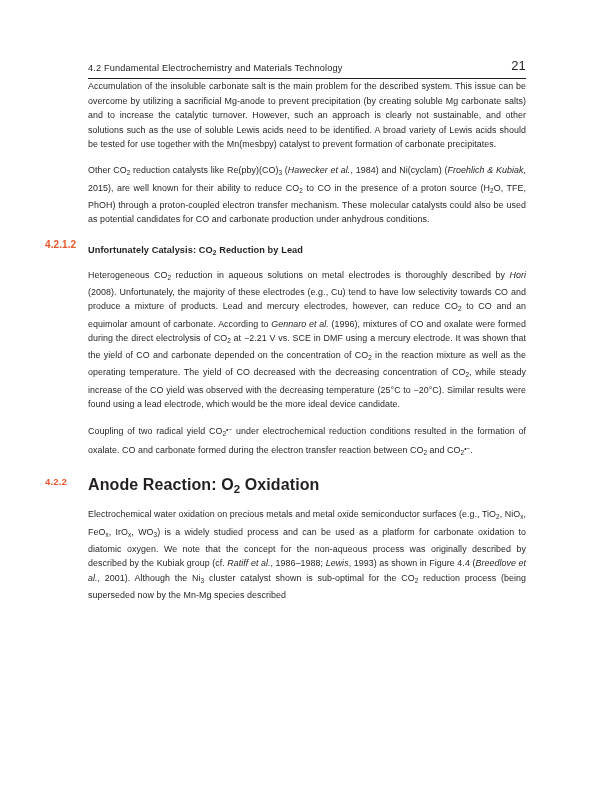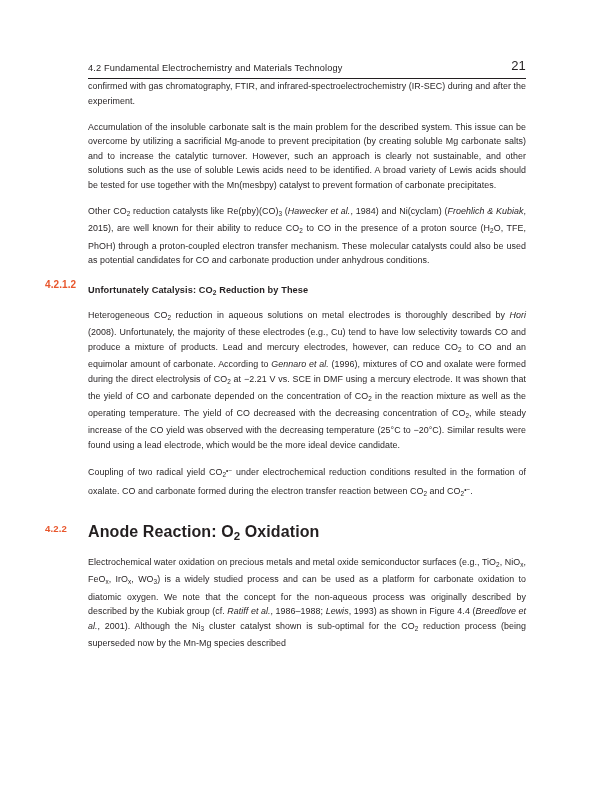--- a/index.html
+++ b/index.html
@@ -74,21 +74,21 @@
   }
   .sec-title {
     font-size: 9.2px;
     font-weight: bold;
     letter-spacing: 0.1px;
   }
   .sec-title.level2 {
     font-size: 16px;
   }
   .section-head.h2 {
-    margin-top: 22px;
+    margin-top: 15px;
     margin-bottom: 13px;
   }
   i { font-style: italic; }
   sub {
     font-size: 0.72em;
     vertical-align: -0.25em;
   }
   sup {
     font-size: 0.72em;
     vertical-align: 0.38em;
@@ -98,29 +98,28 @@
 <body>
 
 <div class="page">
   <div class="content">
 
     <div class="header">
       <span class="header-title">4.2 Fundamental Electrochemistry and Materials Technology</span>
       <span class="header-page">21</span>
     </div>
 
-    <p class="body first-para"><span>confirmed with gas chromatography, FTIR, and infrared-spectroelectrochemistry (IR-SEC) during and after the experiment.</span></p>
 
     <p class="body"><span>Accumulation of the insoluble carbonate salt is the main problem for the described system. This issue can be overcome by utilizing a sacrificial Mg-anode to prevent precipitation (by creating soluble Mg carbonate salts) and to increase the catalytic turnover. However, such an approach is clearly not sustainable, and other solutions such as the use of soluble Lewis acids need to be identified. A broad variety of Lewis acids should be tested for use together with the Mn(mesbpy) catalyst to prevent formation of carbonate precipitates.</span></p>
 
     <p class="body"><span>Other CO</span><sub>2</sub><span> reduction catalysts like Re(pby)(CO)</span><sub>3</sub><span> (</span><i>Hawecker et al.</i><span>, 1984) and Ni(cyclam) (</span><i>Froehlich &amp; Kubiak</i><span>, 2015), are well known for their ability to reduce CO</span><sub>2</sub><span> to CO in the presence of a proton source (H</span><sub>2</sub><span>O, TFE, PhOH) through a proton-coupled electron transfer mechanism. These molecular catalysts could also be used as potential candidates for CO and carbonate production under anhydrous conditions.</span></p>
 
     <div class="section-head">
       <span class="sec-num">4.2.1.2</span>
-      <span class="sec-title"><span>Unfortunately Catalysis:  CO</span><sub>2</sub><span> Reduction by These</span></span>
+      <span class="sec-title"><span>Unfortunately Catalysis:  CO</span><sub>2</sub><span> Reduction by Lead</span></span>
     </div>
 
     <p class="body"><span>Heterogeneous CO</span><sub>2</sub><span> reduction in aqueous solutions on metal electrodes is thoroughly described by </span><i>Hori</i><span> (2008). Unfortunately, the majority of these electrodes (e.g., Cu) tend to have low selectivity towards CO and produce a mixture of products. Lead and mercury electrodes, however, can reduce CO</span><sub>2</sub><span> to CO and an equimolar amount of carbonate. According to </span><i>Gennaro et al.</i><span> (1996), mixtures of CO and oxalate were formed during the direct electrolysis of CO</span><sub>2</sub><span> at −2.21 V vs. SCE in DMF using a mercury electrode. It was shown that the yield of CO and carbonate depended on the concentration of CO</span><sub>2</sub><span> in the reaction mixture as well as the operating temperature. The yield of CO decreased with the decreasing concentration of CO</span><sub>2</sub><span>, while steady increase of the CO yield was observed with the decreasing temperature (25°C to −20°C). Similar results were found using a lead electrode, which would be the more ideal device candidate.</span></p>
 
     <p class="body"><span>Coupling of two radical yield CO</span><sub>2</sub><sup>•−</sup><span> under electrochemical reduction conditions resulted in the formation of oxalate. CO and carbonate formed during the electron transfer reaction between CO</span><sub>2</sub><span> and CO</span><sub>2</sub><sup>•−</sup><span>.</span></p>
 
     <div class="section-head h2">
       <span class="sec-num level2">4.2.2</span>
       <span class="sec-title level2"><span>Anode Reaction: O</span><sub>2</sub><span> Oxidation</span></span>
     </div>

